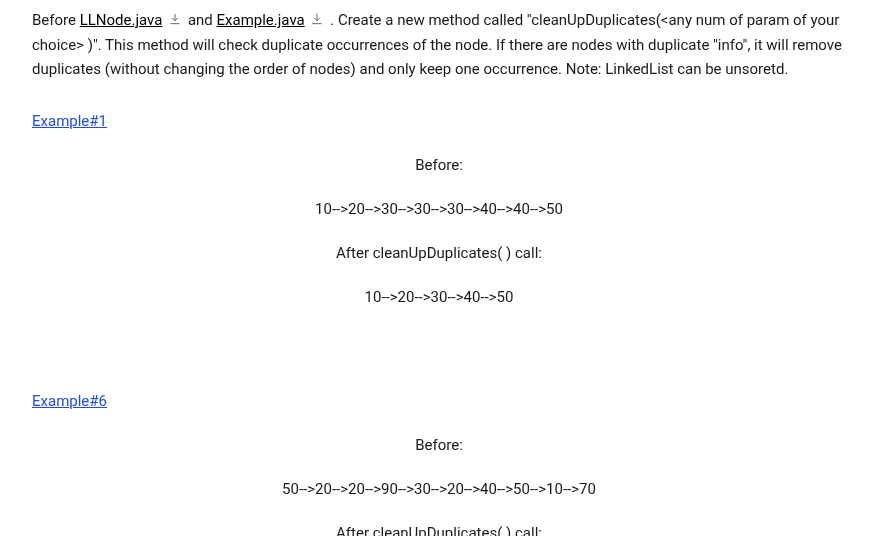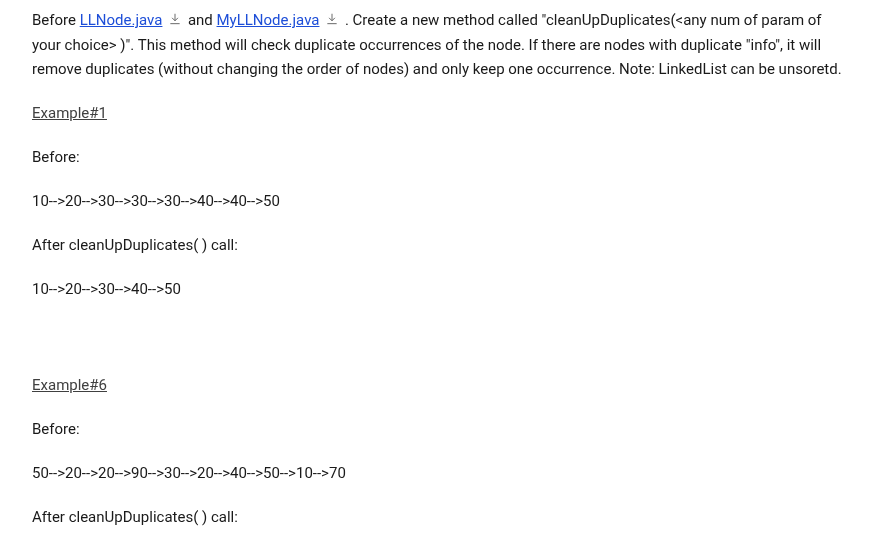--- a/index.html
+++ b/index.html
@@ -13,60 +13,61 @@
       line-height: 1.6;
       color: #1a1a1a;
       padding: 8px 32px 32px 32px;
       width: 878px;
       background: #fff;
     }
     .intro {
       margin-bottom: 20px;
     }
     .link {
-      color: #1d4ed8;
+      color: #000000;
       text-decoration: underline;
       cursor: pointer;
     }
     .download-icon {
       display: inline-block;
       vertical-align: middle;
       margin-left: 2px;
       margin-right: 2px;
     }
     .download-icon svg {
       width: 14px;
       height: 14px;
       stroke: #555;
       stroke-width: 1.5;
       fill: none;
     }
     .example-heading {
       text-decoration: underline;
-      margin-top: 20px;
+      margin-top: 28px;
       margin-bottom: 20px;
-      color: #404040;
+      color: #1d4ed8;
     }
     .para {
       margin-bottom: 20px;
+      text-align: center;
     }
     .spacer {
       height: 32px;
     }
   </style>
 </head>
 <body>
 
 <p class="intro">
   <span>Before </span><a class="link"><span>LLNode.java</span></a>
   <span class="download-icon">
     <svg viewBox="0 0 24 24">
         <path d="M12 3v12m0 0l-5-5m5 5l5-5M4 20h16"></path>
       </svg>
-  </span><span> and </span><a class="link"><span>MyLLNode.java</span></a>
+  </span><span> and </span><a class="link"><span>Example.java</span></a>
   <span class="download-icon">
     <svg viewBox="0 0 24 24">
         <path d="M12 3v12m0 0l-5-5m5 5l5-5M4 20h16"></path>
       </svg>
   </span><span> . </span><span>Create a new method called "cleanUpDuplicates(&lt;any num of param of your choice&gt; )". This method will check duplicate occurrences of the node. If there are nodes with duplicate "info", it will remove duplicates (without changing the order of nodes) and only keep one occurrence. Note: LinkedList can be unsoretd.</span>
 </p>
 
 <p class="example-heading">Example#1</p>
 <p class="para">Before:</p>
 <p class="para">10--&gt;20--&gt;30--&gt;30--&gt;30--&gt;40--&gt;40--&gt;50</p>

